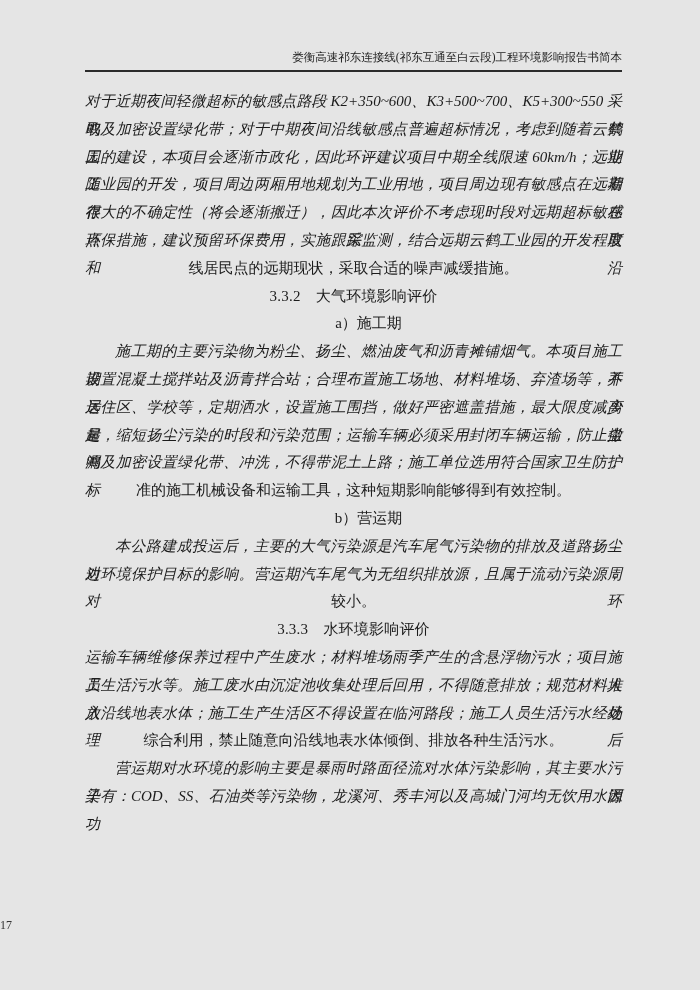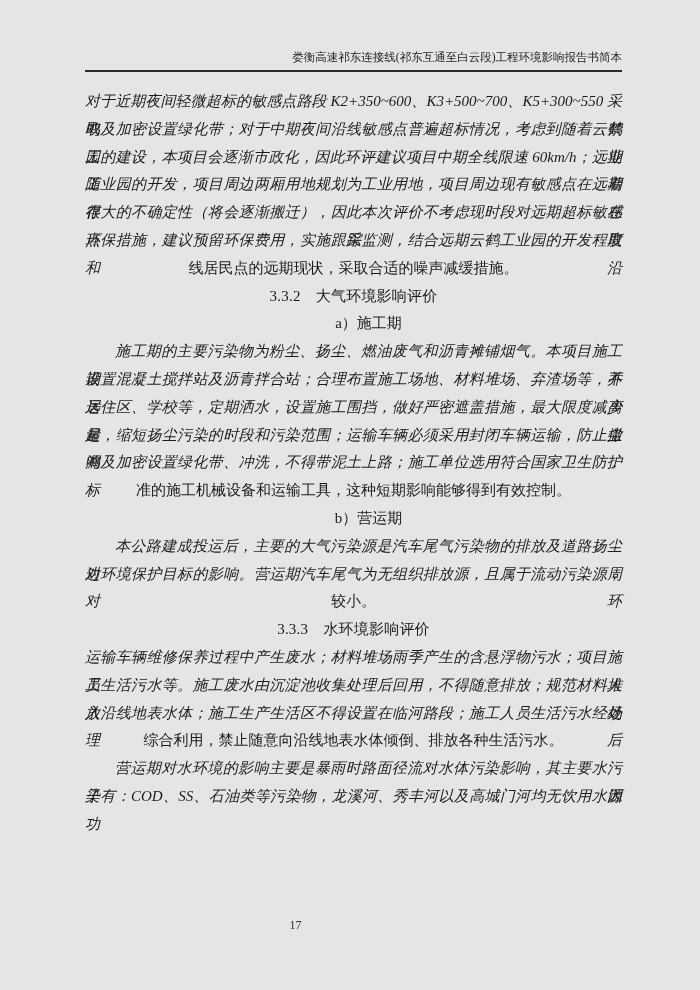--- a/index.html
+++ b/index.html
@@ -57,21 +57,20 @@
     font-style: italic;
   }
   .ln.ind { text-indent: 2em; }
   .ln.h { letter-spacing: 0.2px; }
 
   .footer {
     position: absolute;
     left: 0;
     top: 918px;
     width: 591px;
-    text-align: center;
     font-size: 12px;
     color: #333;
   }
 </style>
 </head>
 <body>
 
 <div class="page">
 
   <div class="header">娄衡高速祁东连接线(祁东互通至白云段)工程环境影响报告书简本</div>

